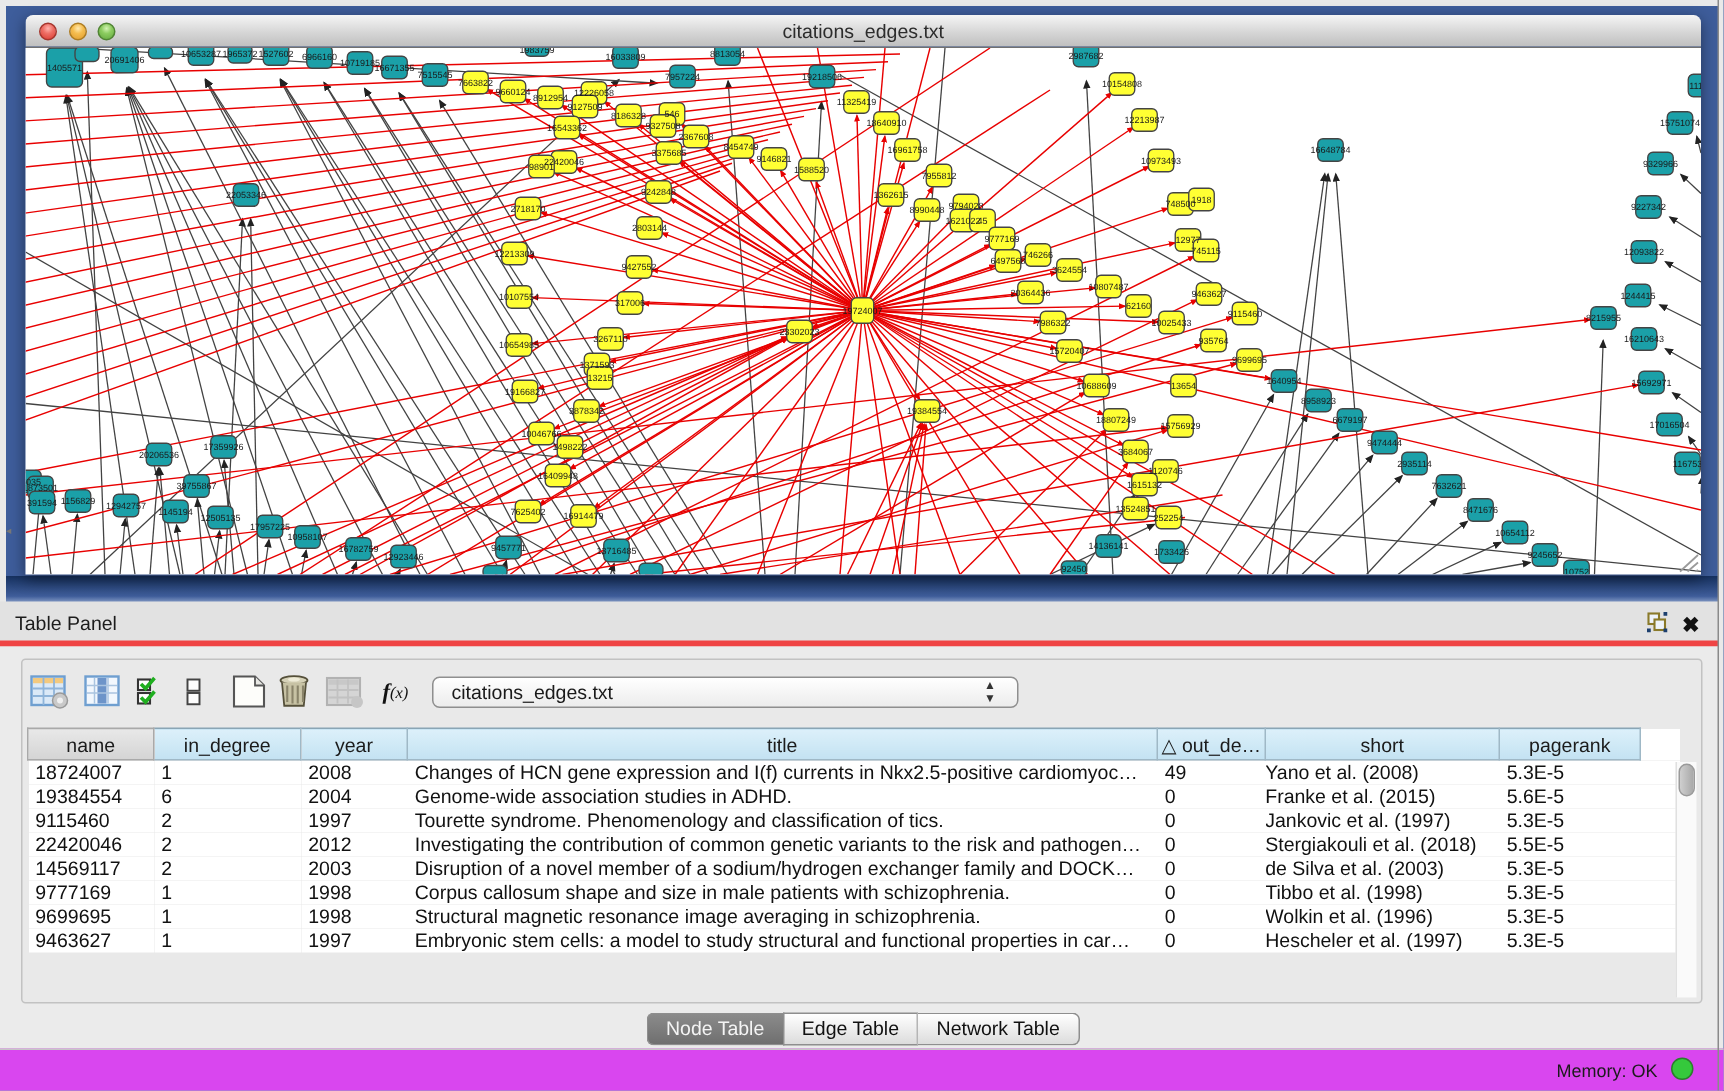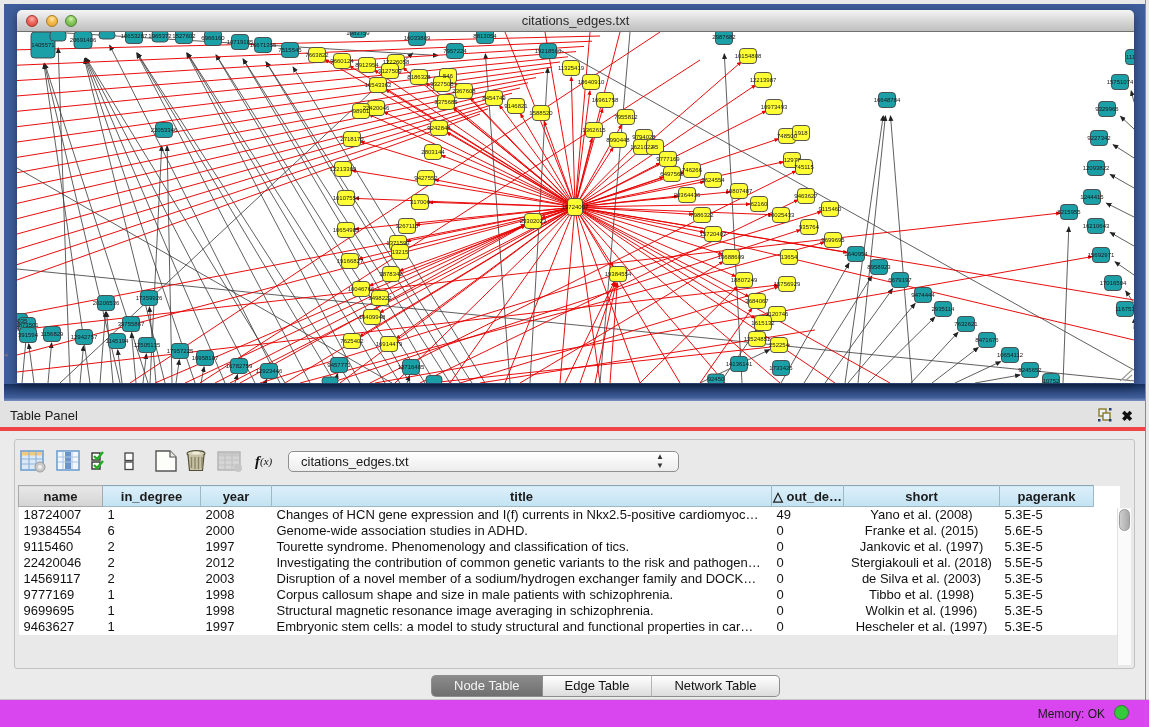--- a/index.html
+++ b/index.html
@@ -17,28 +17,28 @@
 .tphead{height:30px;background:#e2e2e2;border-bottom:4px solid #ef4444;position:relative}
 .tphead .lbl{position:absolute;left:10px;top:7px;font-size:13px;color:#1c1c1c}
 .closex{position:absolute;right:13px;top:7px;font-size:14px;font-weight:bold;color:#111}
 .floaticon{position:absolute;right:34px;top:7px;width:14px;height:14px}
 .tpbody{position:absolute;left:0;top:30px;width:1146px;height:270px;background:#ebebeb}
 .box{position:absolute;left:14px;top:8px;width:1121px;height:230px;border:1px solid #c2c2c2;border-radius:3px;background:#e9e9e9}
 .toolbar{position:absolute;left:0;top:0;width:100%;height:44px}
 .combo{position:absolute;left:273px;top:11px;width:391px;height:21px;border:1px solid #8f8f8f;border-radius:5px;background:linear-gradient(#fff,#ececec);font-size:13px;color:#1a1a1a;line-height:19px;padding-left:12px}
 .combo .arr{position:absolute;right:14px;top:0;font-size:8px;color:#333;line-height:9px}
 .tbl{position:absolute;left:3px;top:45px;width:1101px;border-collapse:collapse;font-size:13px;color:#111;table-layout:fixed}
-.tbl th{background:linear-gradient(#dcf0fa,#c3e2f2);border:1px solid #9fb8c6;border-top:1px solid #8aa5b5;font-weight:bold;font-size:13px;color:#1b1b1b;height:21px;padding:0;overflow:hidden;white-space:nowrap}
+.tbl th{background:linear-gradient(#dcf0fa,#c3e2f2);border:1px solid #9fb8c6;border-top:1px solid #8aa5b5;font-weight:normal;font-size:13px;color:#1b1b1b;height:21px;padding:0;overflow:hidden;white-space:nowrap}
 .tbl th.g{background:linear-gradient(#e8e8e8,#d4d4d4);border:1px solid #a9a9a9}
 .tbl td{background:#fff;height:16px;padding:0 0 0 5px;overflow:hidden;white-space:nowrap;border:none}
-.tbl td.c{text-align:center;padding:0}
+.tbl td.c{padding:0}
 .scroll{position:absolute;right:3px;top:68px;width:14px;height:157px;background:#fafafa;border-left:1px solid #e0e0e0}
 .thumb{position:absolute;left:1px;top:1px;width:11px;height:22px;border-radius:6px;background:linear-gradient(90deg,#cfcfcf,#a8a8a8);border:1px solid #9a9a9a}
 .seg{position:absolute;left:416px;top:235px;height:22px;display:flex;font-size:13px}
-.seg div{border:1px solid #8e8e8e;line-height:20px;padding:0 22px}
+.seg div{border:1px solid #8e8e8e;line-height:20px;padding:0 12px}
 .seg .s1{border-radius:5px 0 0 5px;background:linear-gradient(#8b8b8b,#6f6f6f);color:#f4f4f4;border-right:none}
 .seg .s2{background:linear-gradient(#ffffff,#dcdcdc);color:#111;border-right:1px solid #b5b5b5}
 .seg .s3{border-radius:0 5px 5px 0;background:linear-gradient(#ffffff,#dcdcdc);color:#111;border-left:none}
 .status{position:absolute;left:0;top:699px;width:1149px;height:28px;background:#d946ef;border-top:1px solid #c6c6c6}
 .mem{position:absolute;right:44px;top:7px;font-size:12px;color:#1b1b1b}
 .dot{position:absolute;right:20px;top:5px;width:15px;height:15px;border-radius:50%;background:#35c93c;border:1.5px solid #2a7e2c}
 .rightedge{position:absolute;left:1145px;top:0;width:1px;height:727px;background:#8a8a8a}
 .icons{position:absolute;left:-8px;top:9px;height:26px}
 </style></head><body>
 <div class="bluepanel">
@@ -618,21 +618,21 @@
               <td>2008</td>
               <td>Changes of HCN gene expression and I(f) currents in Nkx2.5-positive cardiomyoc…</td>
               <td>49</td>
               <td class="c">Yano et al. (2008)</td>
               <td>5.3E-5</td>
               <td></td>
             </tr>
             <tr>
               <td>19384554</td>
               <td>6</td>
-              <td>2000</td>
+              <td>2004</td>
               <td>Genome-wide association studies in ADHD.</td>
               <td>0</td>
               <td class="c">Franke et al. (2015)</td>
               <td>5.6E-5</td>
               <td></td>
             </tr>
             <tr>
               <td>9115460</td>
               <td>2</td>
               <td>1997</td>

